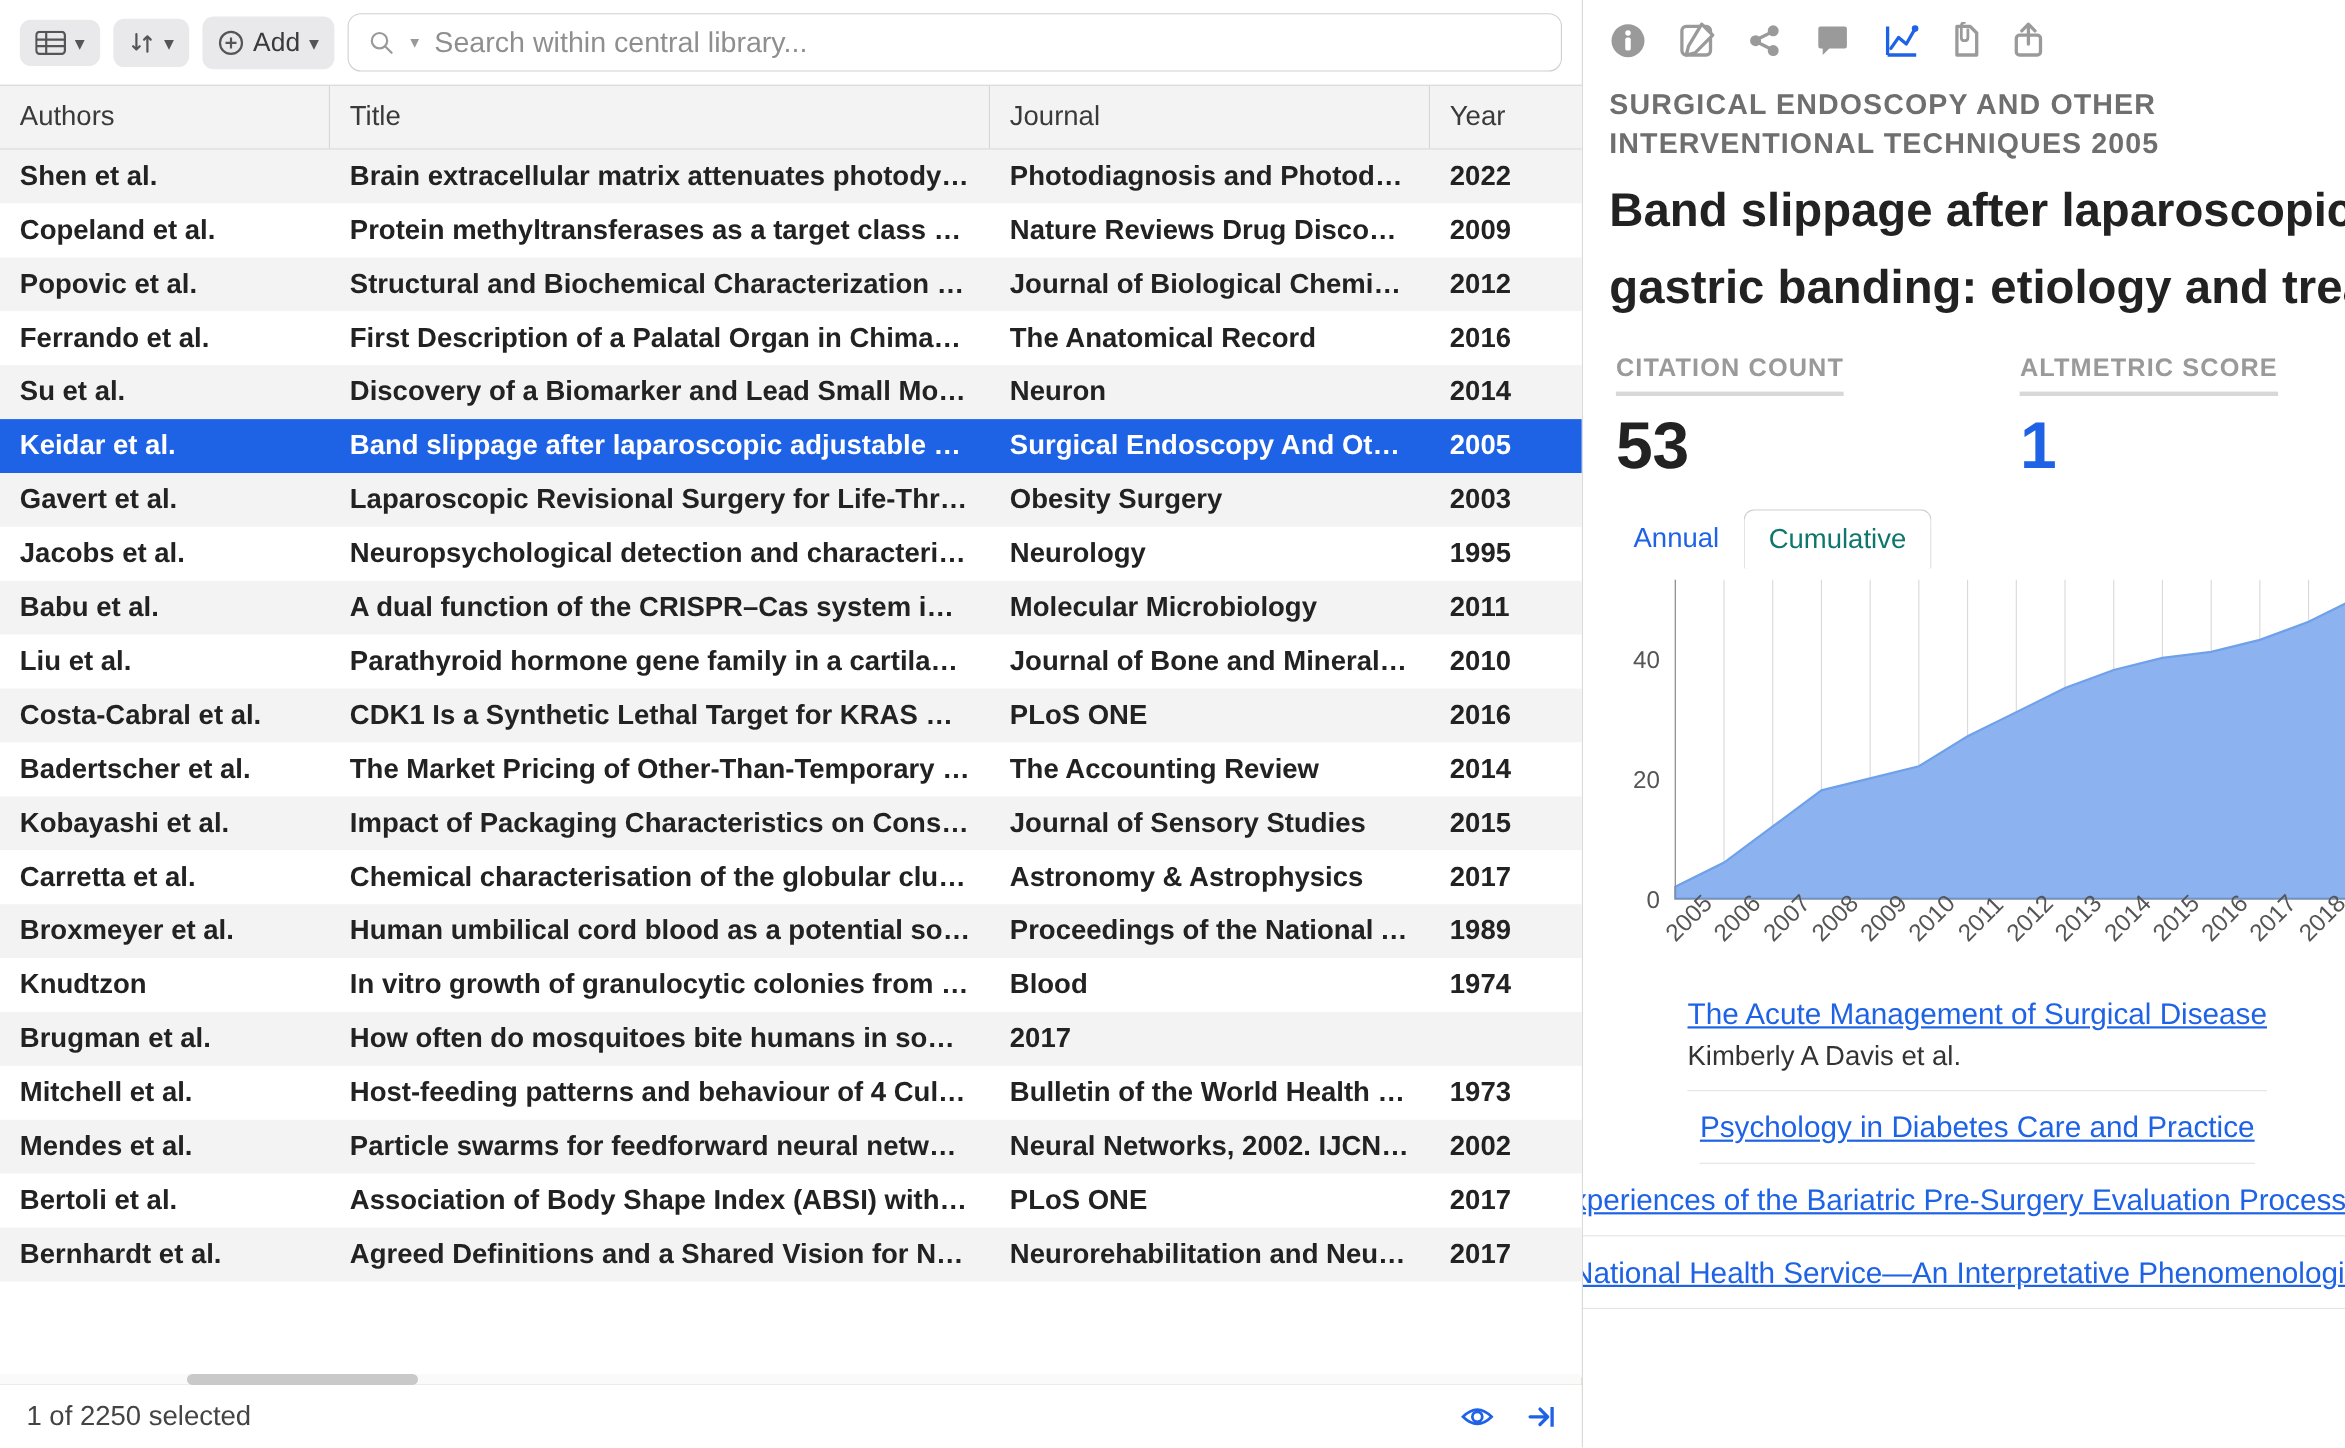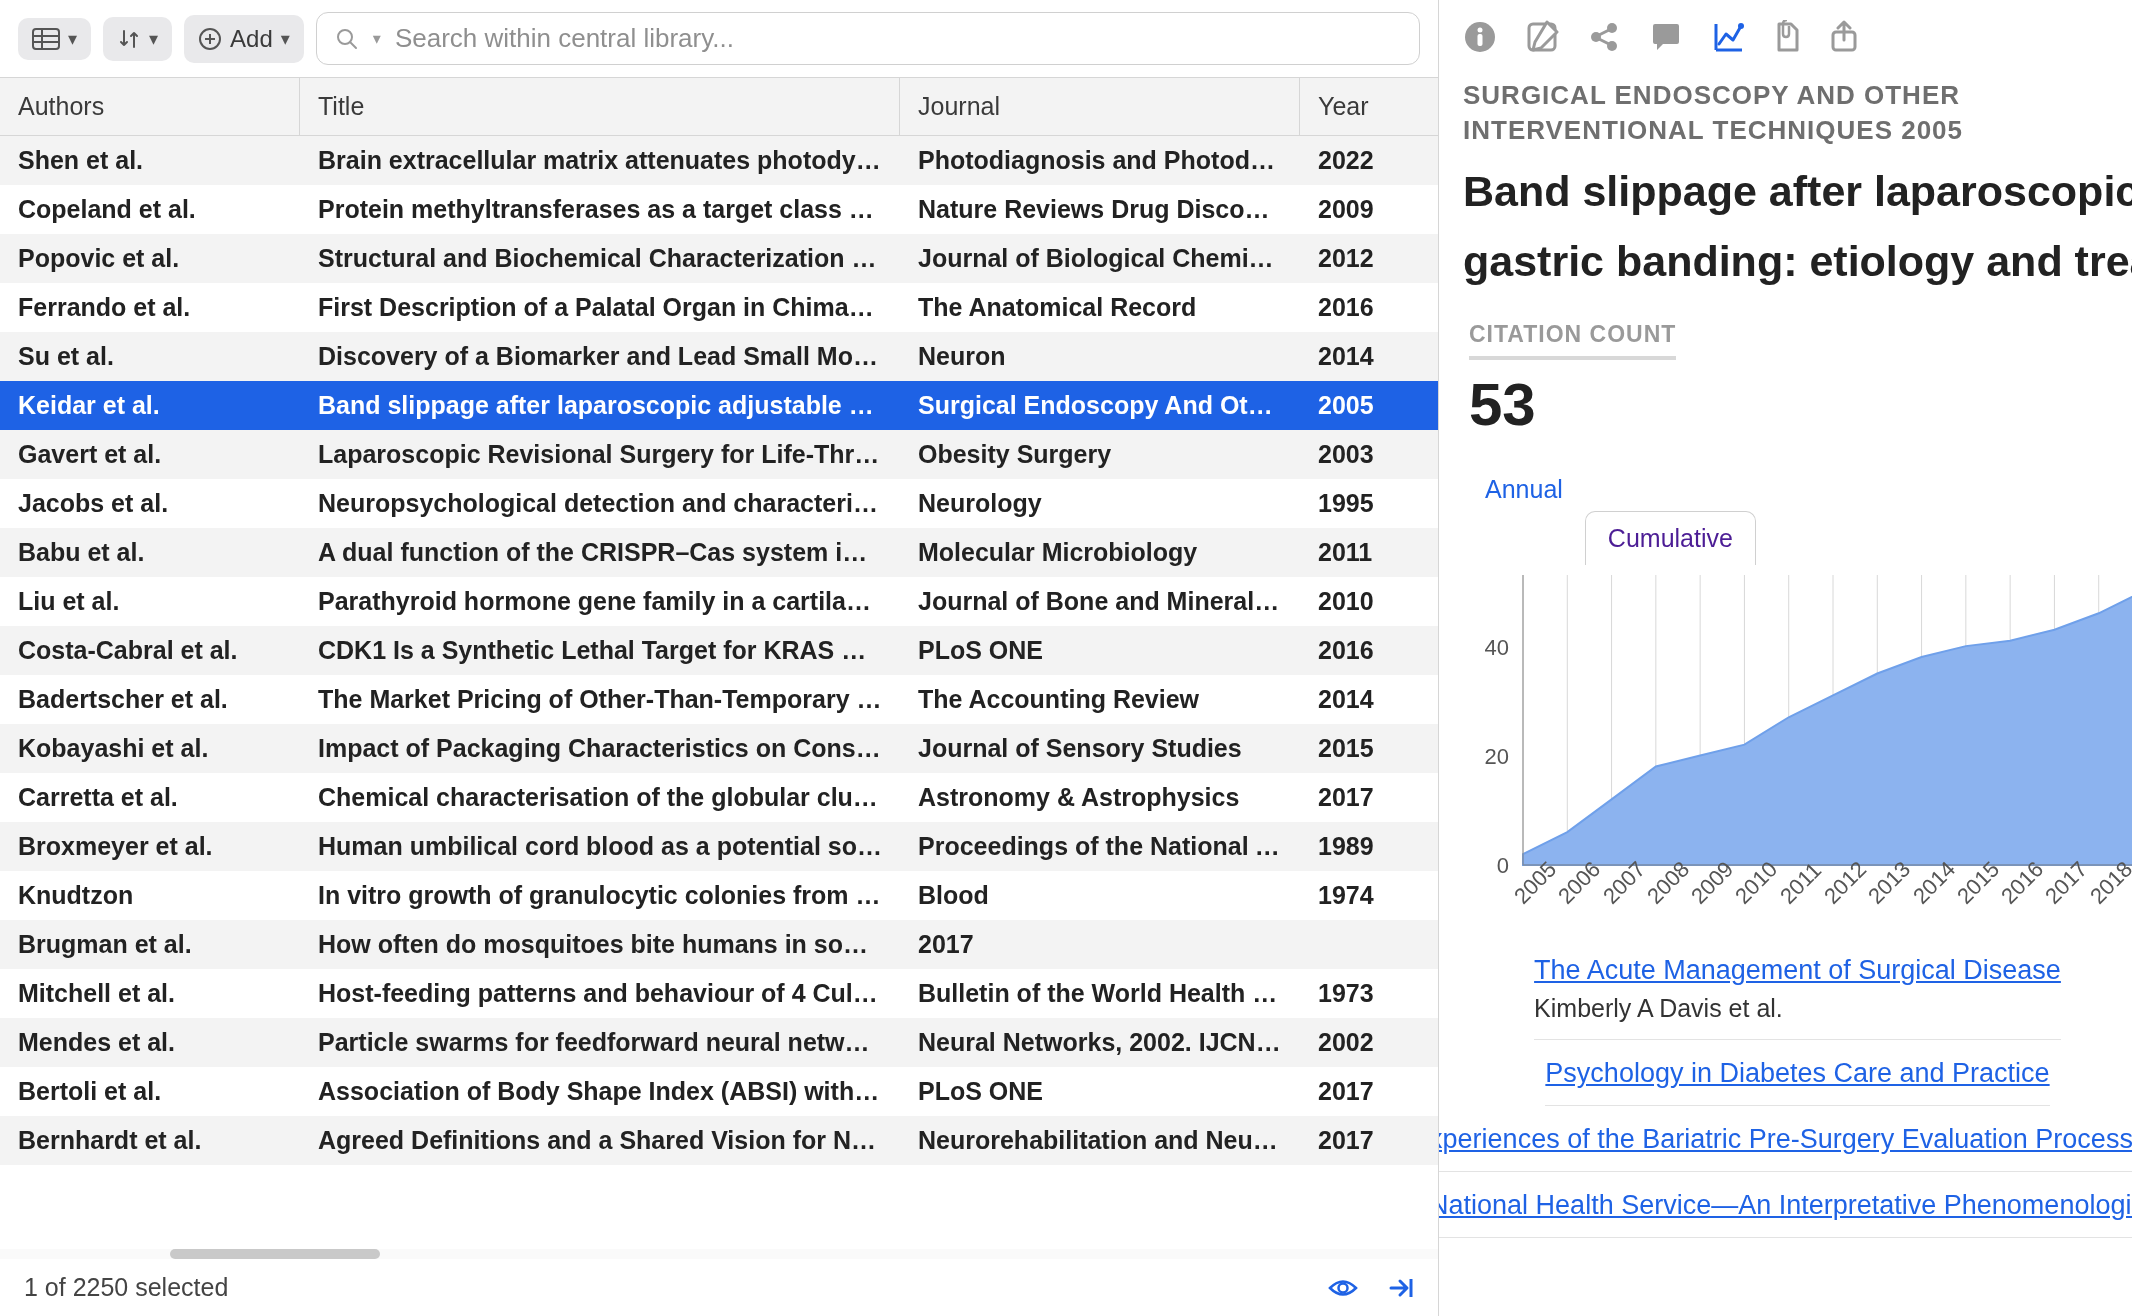--- a/index.html
+++ b/index.html
@@ -54,21 +54,21 @@
   .journal-line { font-size: 26px; font-weight: 800; letter-spacing: 1px; color: #6f6f6f; line-height: 1.35; }
   .title-big { font-size: 43px; font-weight: 800; color: #222; margin-top: 18px; line-height: 1.2; white-space: nowrap; }
 
   .stats { display: flex; gap: 160px; padding: 34px 0 0 30px; }
   .stat .slabel { font-size: 23px; font-weight: 800; letter-spacing: 1px; color: #9a9a9a; border-bottom: 4px solid #d8d8d8; padding-bottom: 8px; display: inline-block; }
   .stat .sval { font-size: 60px; font-weight: 800; color: #222; margin-top: 10px; }
   .stat .sval.blue { color: #1e62e5; }
 
   .chart-tabs { display: flex; margin: 24px 0 0 24px; }
   .ctab { font-size: 25px; padding: 12px 22px; color: #1e62e5; cursor: pointer; }
-  .ctab.active { color: #4c1d95; border: 1px solid #d0d0d0; border-bottom: none; border-radius: 10px 10px 0 0; background: #fff; margin-top: 48px; }
+  .ctab.active { color: #0f766e; border: 1px solid #d0d0d0; border-bottom: none; border-radius: 10px 10px 0 0; background: #fff; }
 
   .chart-wrap { margin-left: 24px; position: relative; }
   .chart-svg { display: block; }
   .ytick { position: absolute; font-size: 22px; color: #555; text-align: right; width: 40px; }
   .xticks { position: relative; height: 50px; margin-left: 60px; }
   .xtick { position: absolute; font-size: 22px; color: #555; transform: rotate(-45deg); transform-origin: left top; top: 16px; white-space: nowrap; }
 
   .cm-tabs { display: flex; margin: 24px 0 0 24px; border-bottom: 1px solid #d0d0d0; }
   .cmtab { font-size: 25px; padding: 14px 22px; color: #1e62e5; cursor: pointer; position: relative; top: 1px; }
   .cmtab.active { color: #222; border: 1px solid #d0d0d0; border-bottom: 1px solid #fff; border-radius: 10px 10px 0 0; background: #fff; }
@@ -324,20 +324,24 @@
     <div class="meta">
       <div class="journal-line">SURGICAL ENDOSCOPY AND OTHER INTERVENTIONAL TECHNIQUES 2005</div>
       <div class="title-big">Band slippage after laparoscopic adjustable</div>
       <div class="title-big">gastric banding: etiology and treatment</div>
     </div>
 
     <div class="stats">
       <div class="stat">
         <div class="slabel">CITATION COUNT</div>
         <div class="sval">53</div>
+      </div>
+      <div class="stat">
+        <div class="slabel">ALTMETRIC SCORE</div>
+        <div class="sval blue">1</div>
       </div>
     </div>
 
     <div class="chart-tabs">
       <div class="ctab">Annual</div>
       <div class="ctab active">Cumulative</div>
     </div>
 
     <div class="chart-wrap">
       <div id="ytick-40" class="ytick" style="left: 6px; top: 69.1321px;">40</div>

